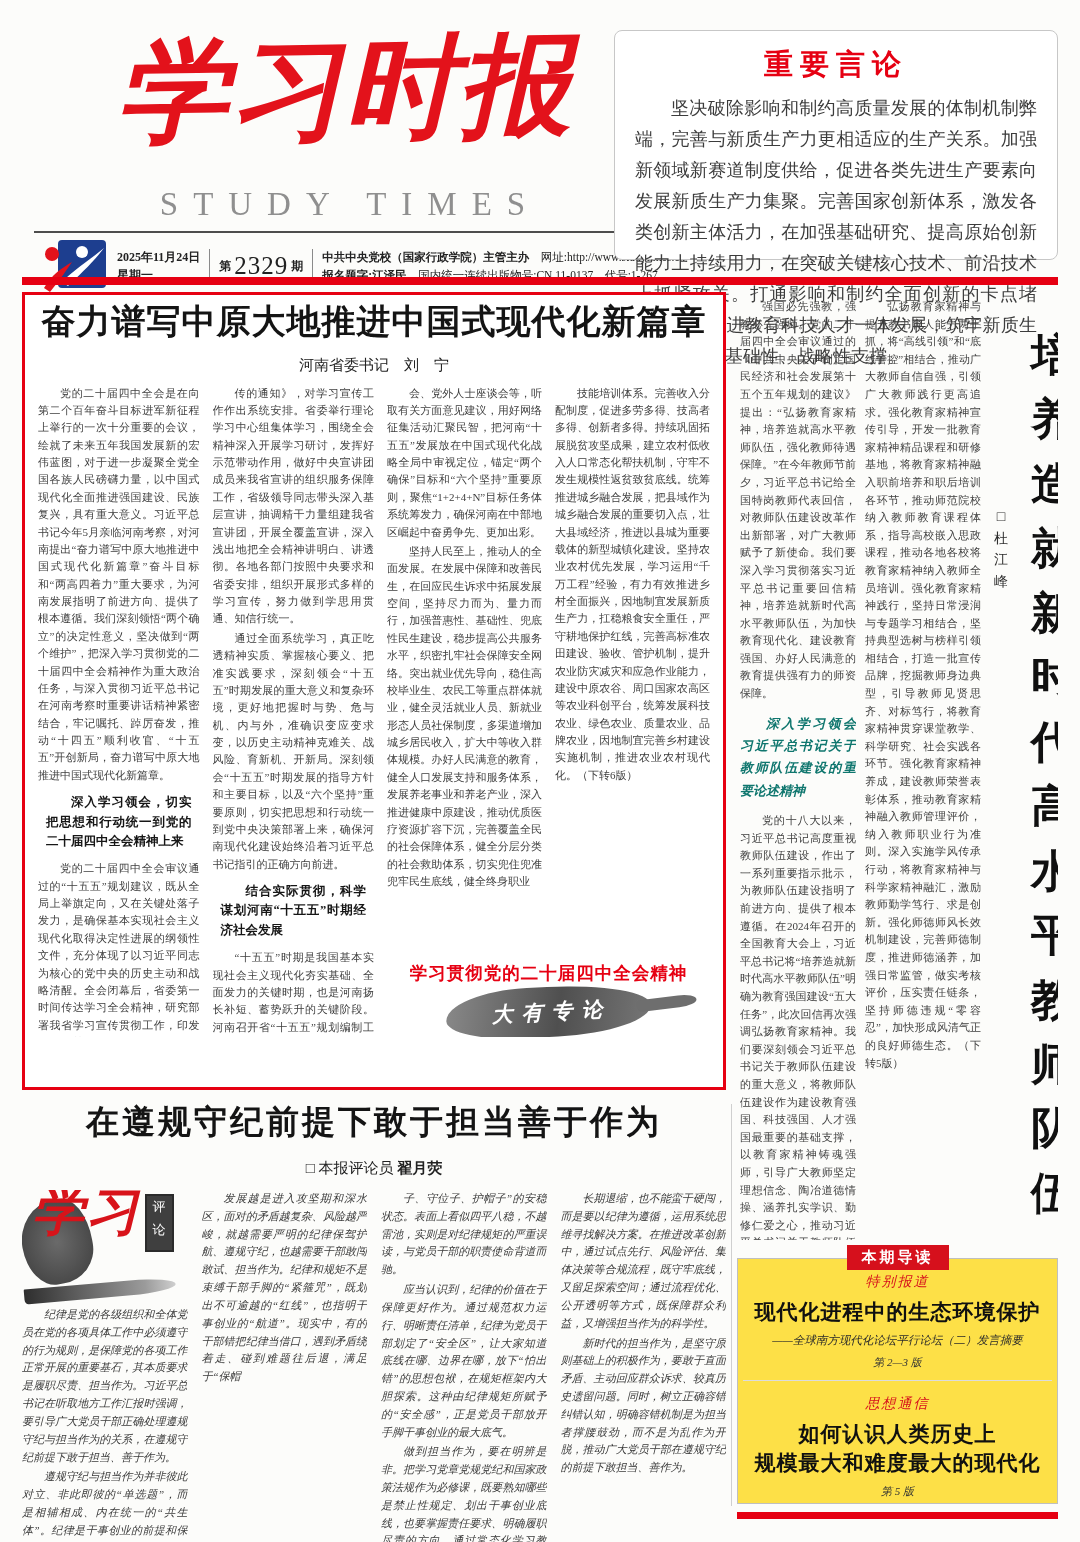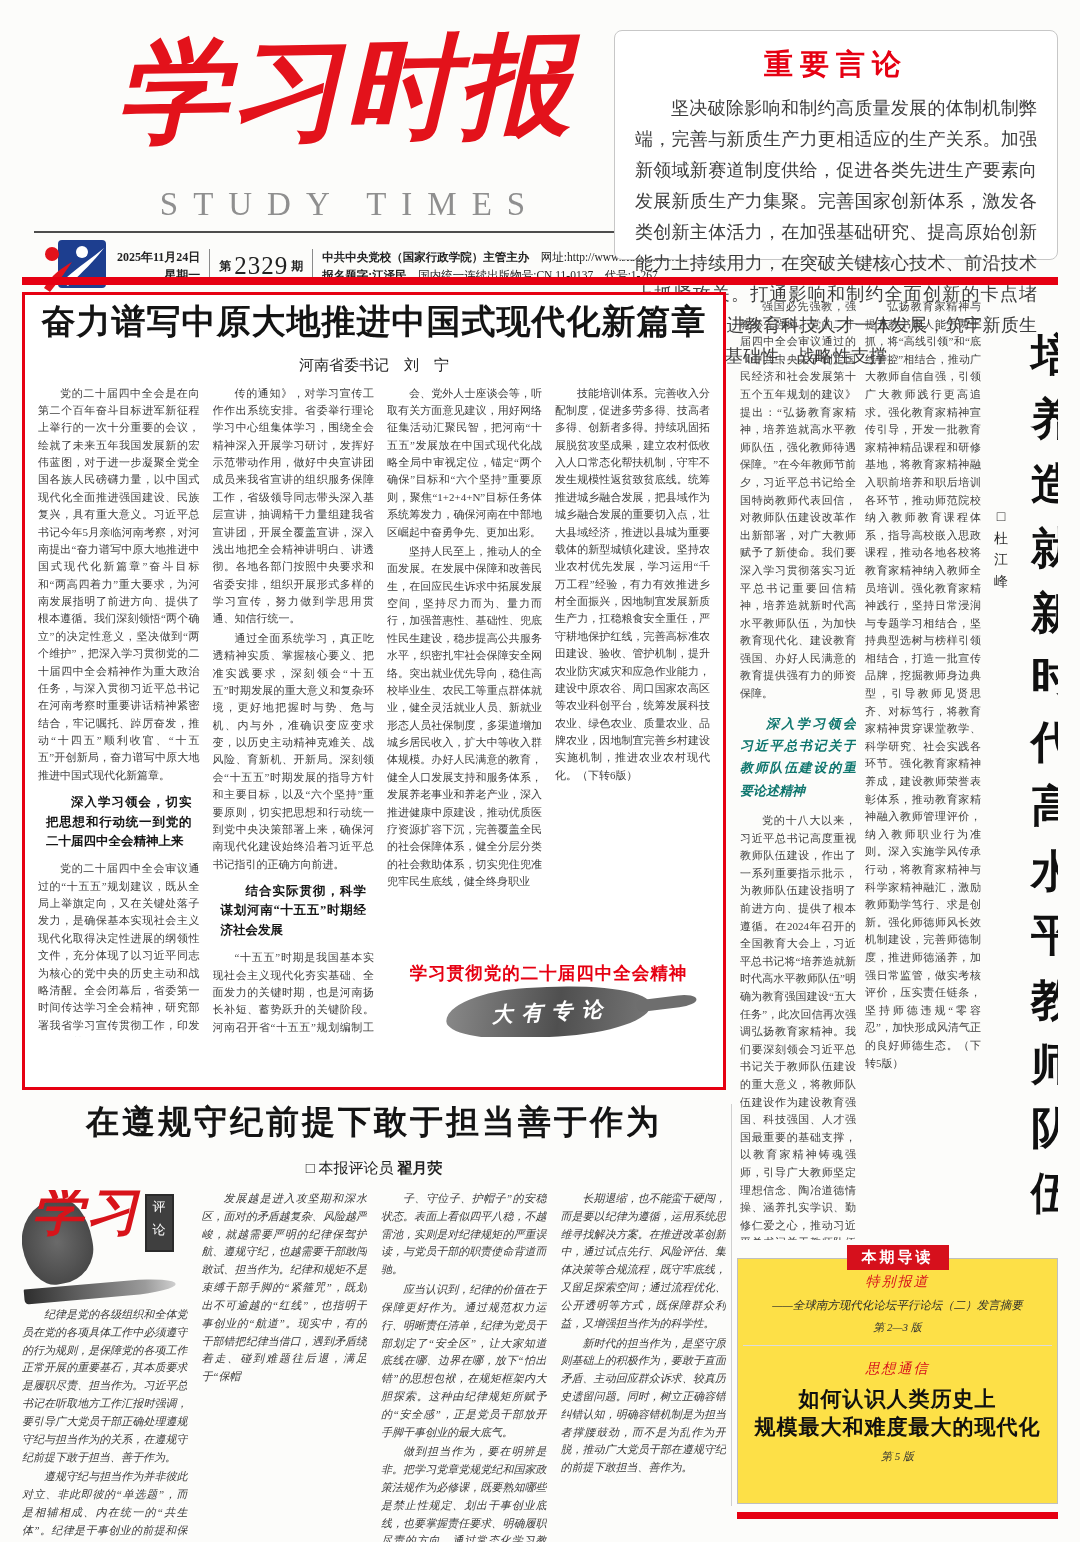--- a/index.html
+++ b/index.html
@@ -7,21 +7,21 @@
         font-family:"Liberation Serif","DejaVu Serif",serif;color:#333;}
   
   .mast-title{position:absolute;left:104px;top:14px;width:480px;text-align:center;
     font-size:112px;font-weight:900;font-style:italic;color:#e3121b;letter-spacing:2px;line-height:1.35;
     transform:rotate(-1deg);}
   .mast-sub{position:absolute;left:120px;top:186px;width:460px;text-align:center;
     font-size:33px;letter-spacing:15px;color:#8f8f8f;}
   .mast-rule{position:absolute;left:34px;top:231px;width:612px;height:2px;background:#4d4d4d;}
   .info-row{position:absolute;left:42px;top:238px;width:620px;display:flex;align-items:center;gap:9px;}
   .logo{width:66px;height:56px;flex:0 0 auto;}
-  .dateblock{text-align:right;font-size:12px;font-weight:700;color:#222;line-height:1.5;white-space:nowrap;}
+  .dateblock{text-align:left;font-size:12px;font-weight:700;color:#222;line-height:1.5;white-space:nowrap;}
   .vline{width:1px;height:34px;background:#8a8a8a;flex:0 0 auto;}
   .issue{white-space:nowrap;font-size:12px;font-weight:700;color:#222;display:flex;align-items:center;gap:3px;}
   .issue .num{font-size:25px;font-weight:400;letter-spacing:1px;}
   .pub{font-size:11.5px;color:#222;line-height:1.6;white-space:nowrap;}
   .pub b{font-weight:700;}
   .red-bar{position:absolute;left:22px;top:277px;width:1036px;height:8px;background:#e60012;}
   
   .qbox{position:absolute;left:614px;top:30px;width:444px;height:230px;border:1px solid #c7c7c7;
     border-radius:8px;padding:12px 20px;box-sizing:border-box;background:#fff;}
   .qtitle{text-align:center;font-size:29px;font-weight:900;color:#e60012;letter-spacing:7px;margin:2px 0 8px;}
@@ -175,20 +175,21 @@
     </div>
     <div class="tby">□杜江峰</div>
     <div class="thead">培养造就新时代高水平教师队伍</div>
   </div>
 
   <div class="gdivline"></div>
   <div class="gbox">
     <div class="gtab">本期导读</div>
     <div class="gsec">
       <div class="glabel">特别报道</div>
+      <div class="gtitle">现代化进程中的生态环境保护</div>
       <div class="gsub">——全球南方现代化论坛平行论坛（二）发言摘要</div>
       <div class="gpage">第 2—3 版</div>
     </div>
     <div class="gsec">
       <div class="glabel">思想通信</div>
       <div class="gtitle">
         <div>如何认识人类历史上</div>
         <div>规模最大和难度最大的现代化</div>
       </div>
       <div class="gpage">第 5 版</div>

